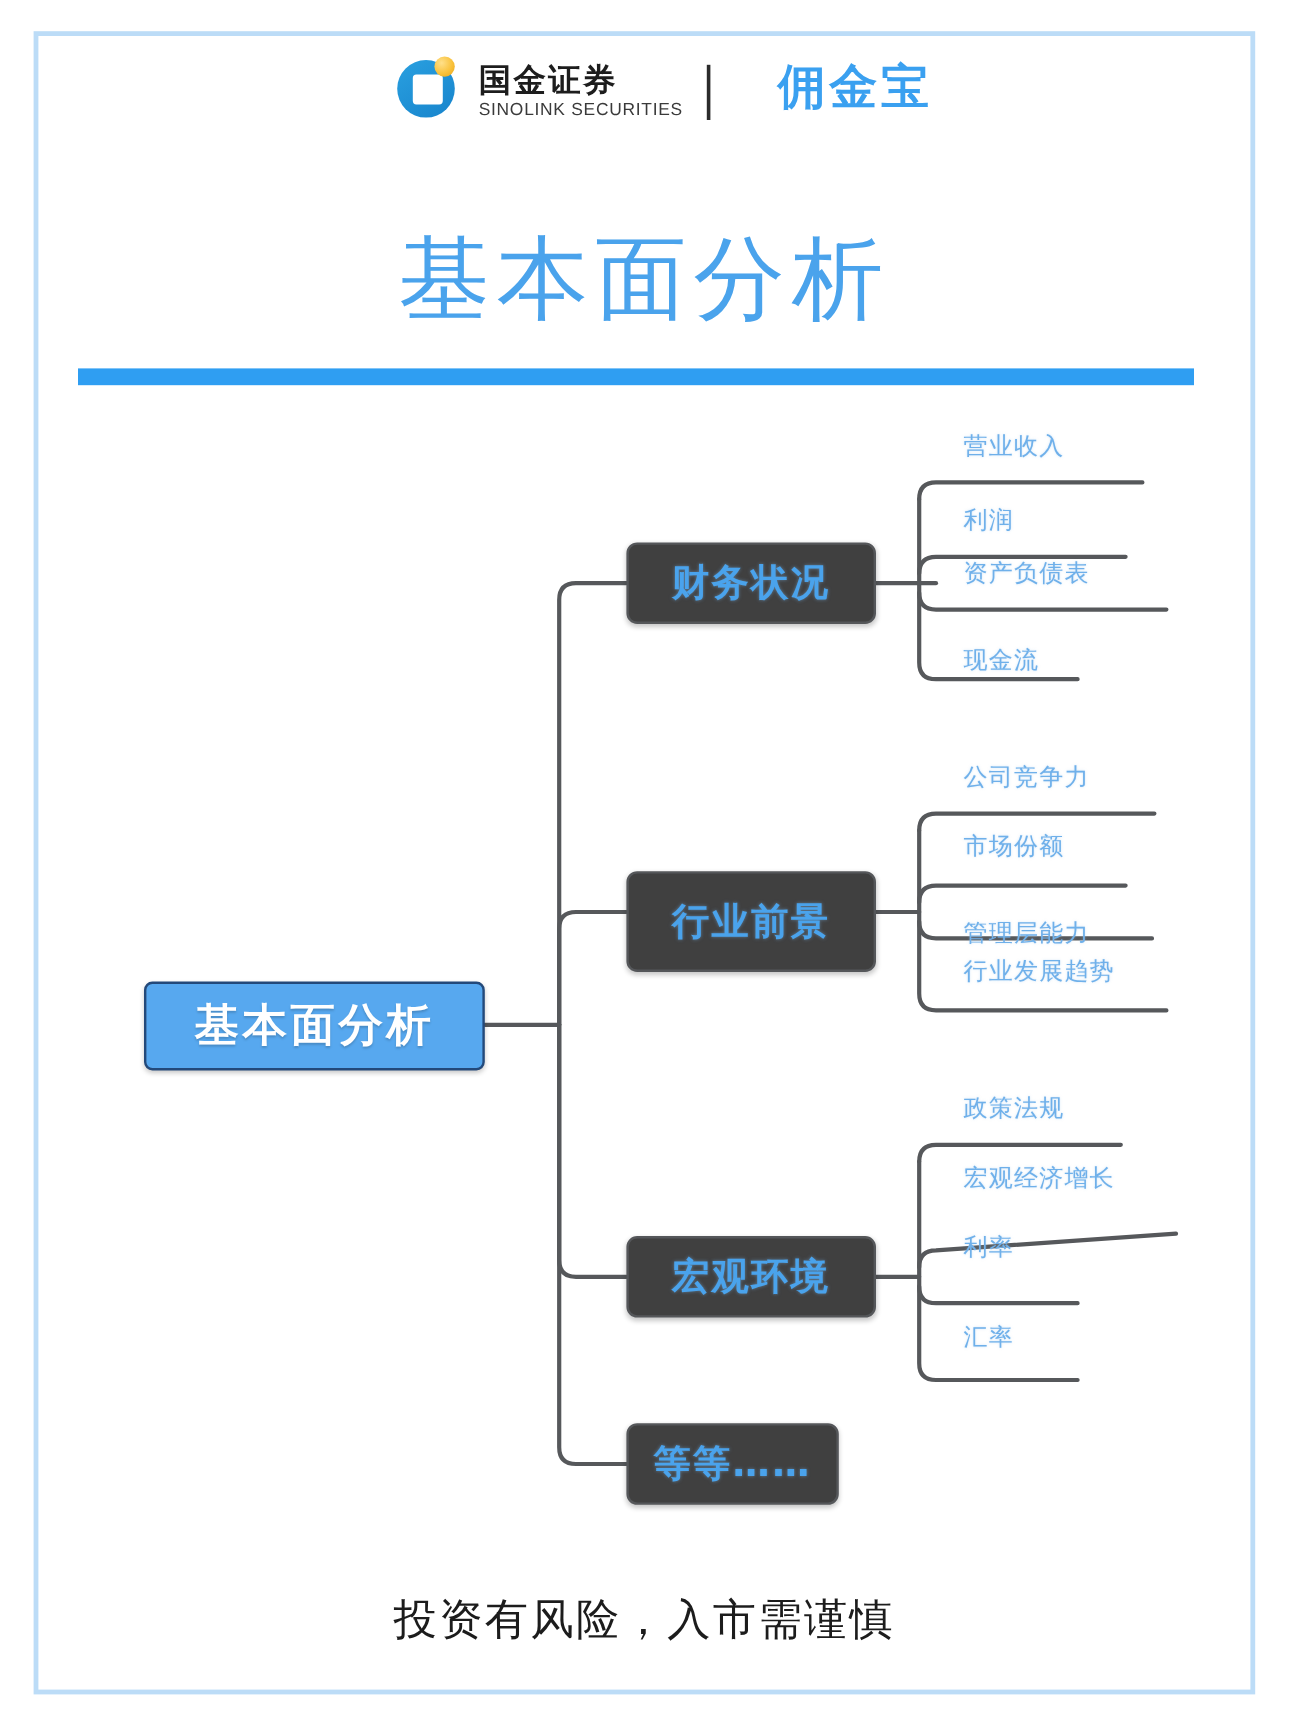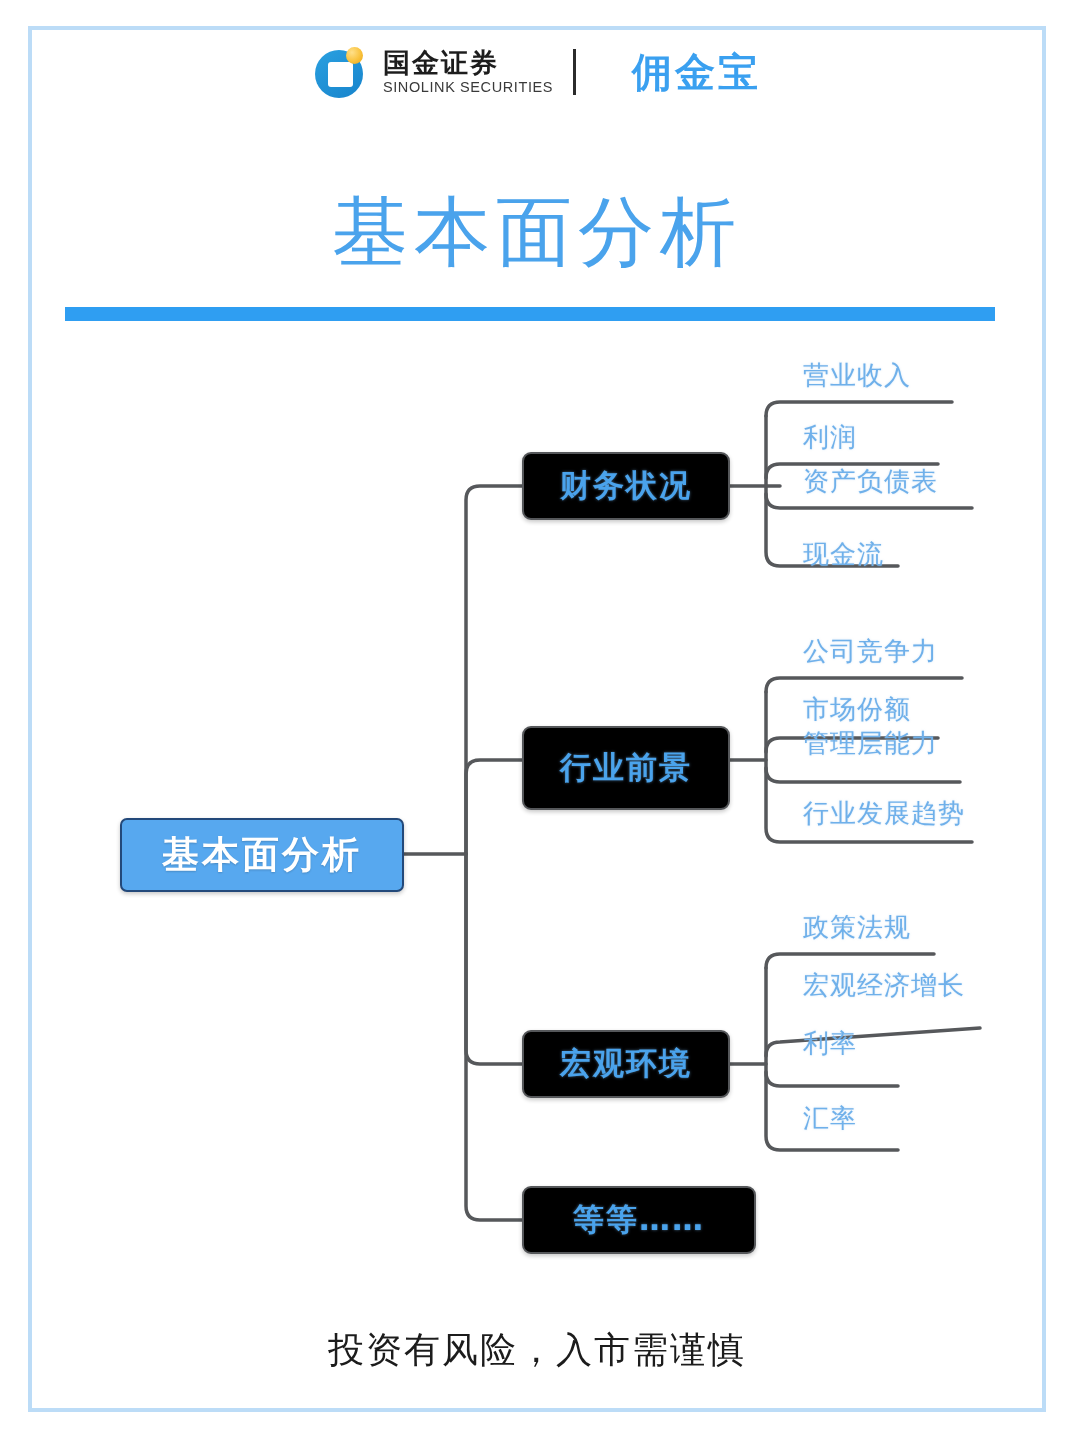--- a/index.html
+++ b/index.html
@@ -13,22 +13,22 @@
     position:absolute;
     left:28px;top:26px;
     width:1018px;height:1386px;
     border:4px solid #bcdcf7;
     background:#ffffff;
     box-sizing:border-box;
   }
 
   
   .logo-row{
-    position:absolute;left:0;top:14px;width:100%;
-    display:flex;align-items:center;justify-content:center;
+    position:absolute;left:16px;top:14px;width:100%;
+    display:flex;align-items:flex-end;justify-content:center;
   }
   .logo-mark{
     position:relative;width:56px;height:56px;margin-right:14px;flex:none;
   }
   .logo-mark .ring{
     position:absolute;left:2px;top:6px;width:48px;height:48px;
     border-radius:50%;
     background:#1a8fd6;
     background:linear-gradient(145deg,#2aa0e0 0%,#1784cc 100%);
   }
@@ -82,35 +82,35 @@
     border:2.5px solid #23497a;
     border-radius:7px;
     box-shadow:0 2px 4px rgba(0,0,0,0.22);
   }
   .node-root span{
     font-family:"DejaVu Sans","Liberation Sans",sans-serif;
     font-size:37px;font-weight:bold;color:#ffffff;letter-spacing:3px;
     text-shadow:0 1px 2px rgba(0,0,0,0.18);
   }
   .node-branch{
-    background:#000000;
+    background:#404040;
     border:2.5px solid #55575a;
     border-radius:9px;
     box-shadow:0 2px 4px rgba(0,0,0,0.22);
     text-align:center;
   }
   .node-branch span{
     font-family:"DejaVu Sans","Liberation Sans",sans-serif;
     font-size:31px;font-weight:bold;color:#4aa3ec;letter-spacing:2px;
     text-shadow:0 0 3px rgba(120,180,235,0.55);
   }
   .leaf{
     position:absolute;
     font-family:"DejaVu Sans","Liberation Sans",sans-serif;
-    font-size:26px;color:#6fb0ea;letter-spacing:1px;white-space:nowrap;
+    font-size:20px;color:#6fb0ea;letter-spacing:1px;white-space:nowrap;
     text-shadow:0 0 2px rgba(150,195,238,0.5);
   }
 
   
   .footer{
     position:absolute;left:0;top:1296px;width:100%;
     text-align:center;
     font-family:"DejaVu Sans","Liberation Sans",sans-serif;
     font-size:36px;color:#1c1c1c;letter-spacing:2px;
   }
@@ -183,32 +183,32 @@
     </div>
 
     <div class="node node-branch" style="left:490px;top:696px;width:208px;height:84px;">
       <span>行业前景</span>
     </div>
 
     <div class="node node-branch" style="left:490px;top:1000px;width:208px;height:68px;">
       <span>宏观环境</span>
     </div>
 
-    <div class="node node-branch" style="left:490px;top:1156px;width:234px;height:68px;">
+    <div class="node node-branch" style="left:490px;top:1156px;width:177px;height:68px;">
       <span>等等……</span>
     </div>
 
     <div class="leaf" style="left:771px;top:328px;">营业收入</div>
     <div class="leaf" style="left:771px;top:390px;">利润</div>
     <div class="leaf" style="left:771px;top:434px;">资产负债表</div>
     <div class="leaf" style="left:771px;top:507px;">现金流</div>
 
     <div class="leaf" style="left:771px;top:604px;">公司竞争力</div>
     <div class="leaf" style="left:771px;top:662px;text-align:center;">市场份额</div>
-    <div class="leaf" style="left:771px;top:696px;font-family:Liberation Serif, serif;">管理层能力</div>
+    <div class="leaf" style="left:771px;top:734px;font-family:Liberation Serif, serif;">管理层能力</div>
     <div class="leaf" style="left:771px;top:766px;">行业发展趋势</div>
 
     <div class="leaf" style="left:771px;top:880px;">政策法规</div>
     <div class="leaf" style="left:771px;top:938px;">宏观经济增长</div>
     <div class="leaf" style="left:771px;top:996px;">利率</div>
     <div class="leaf" style="left:771px;top:1052px;margin-top:19px;">汇率</div>
   </div>
 
   <div class="footer">投资有风险，入市需谨慎</div>
 

